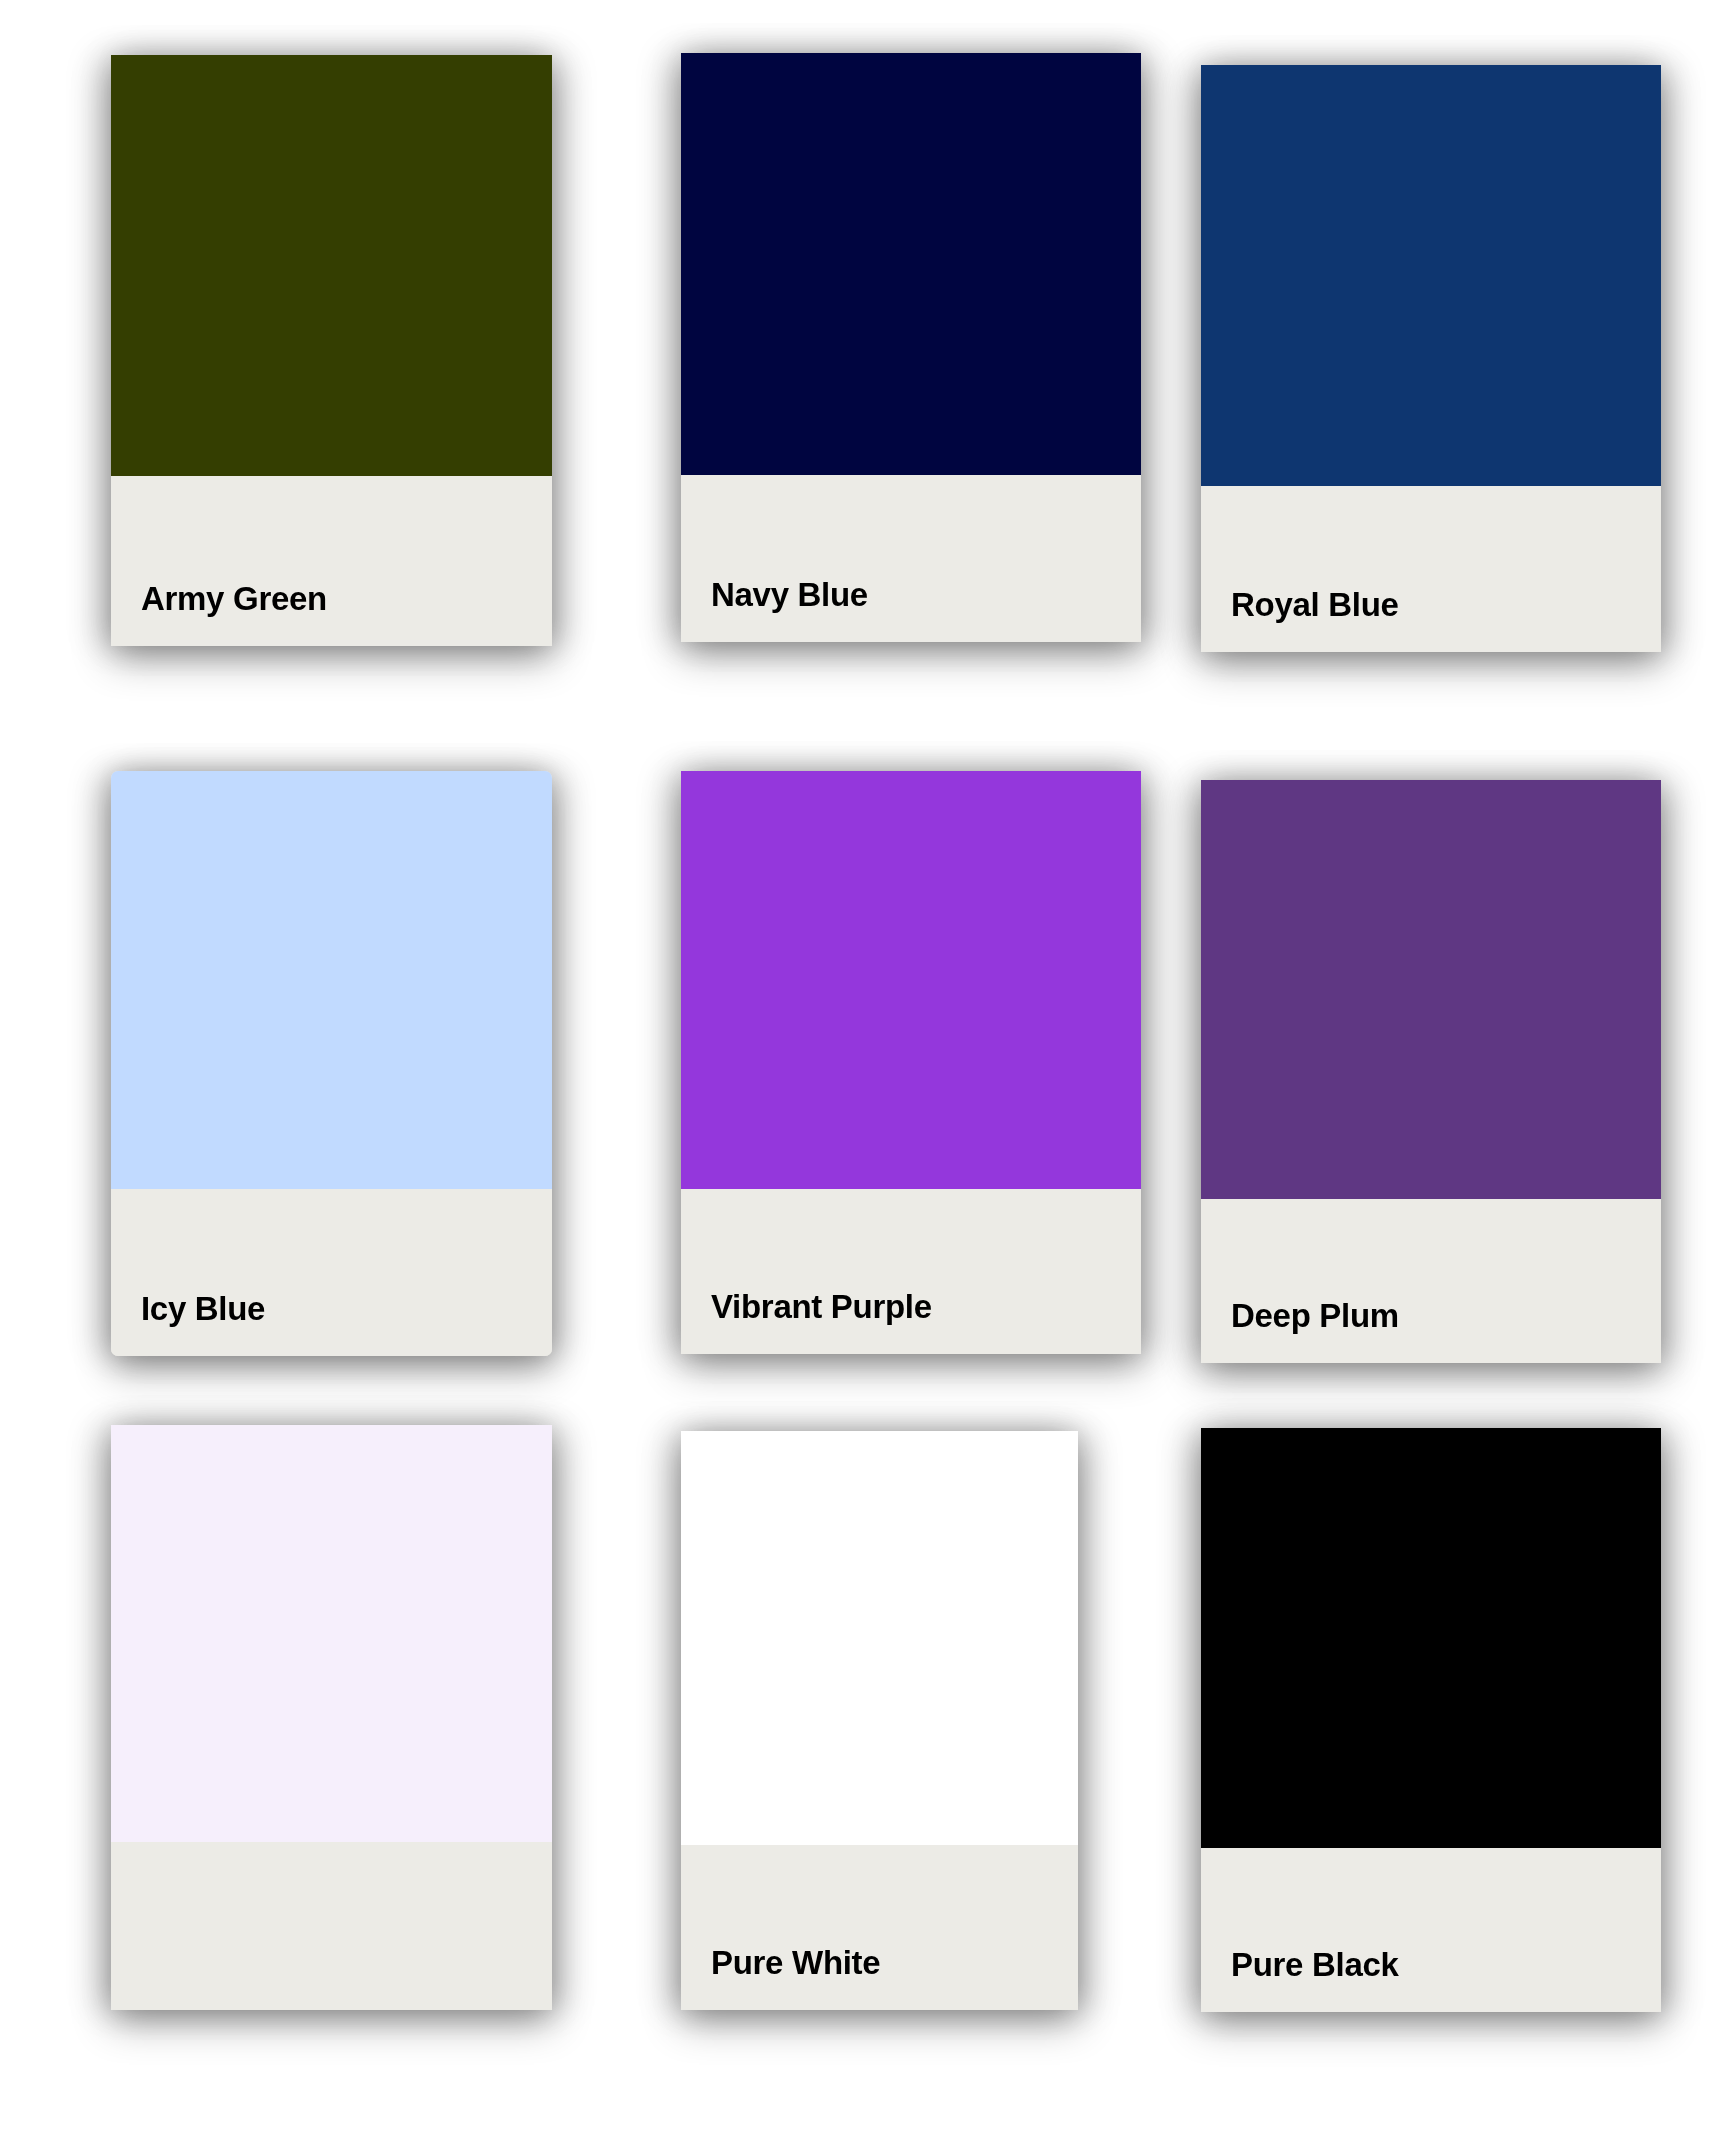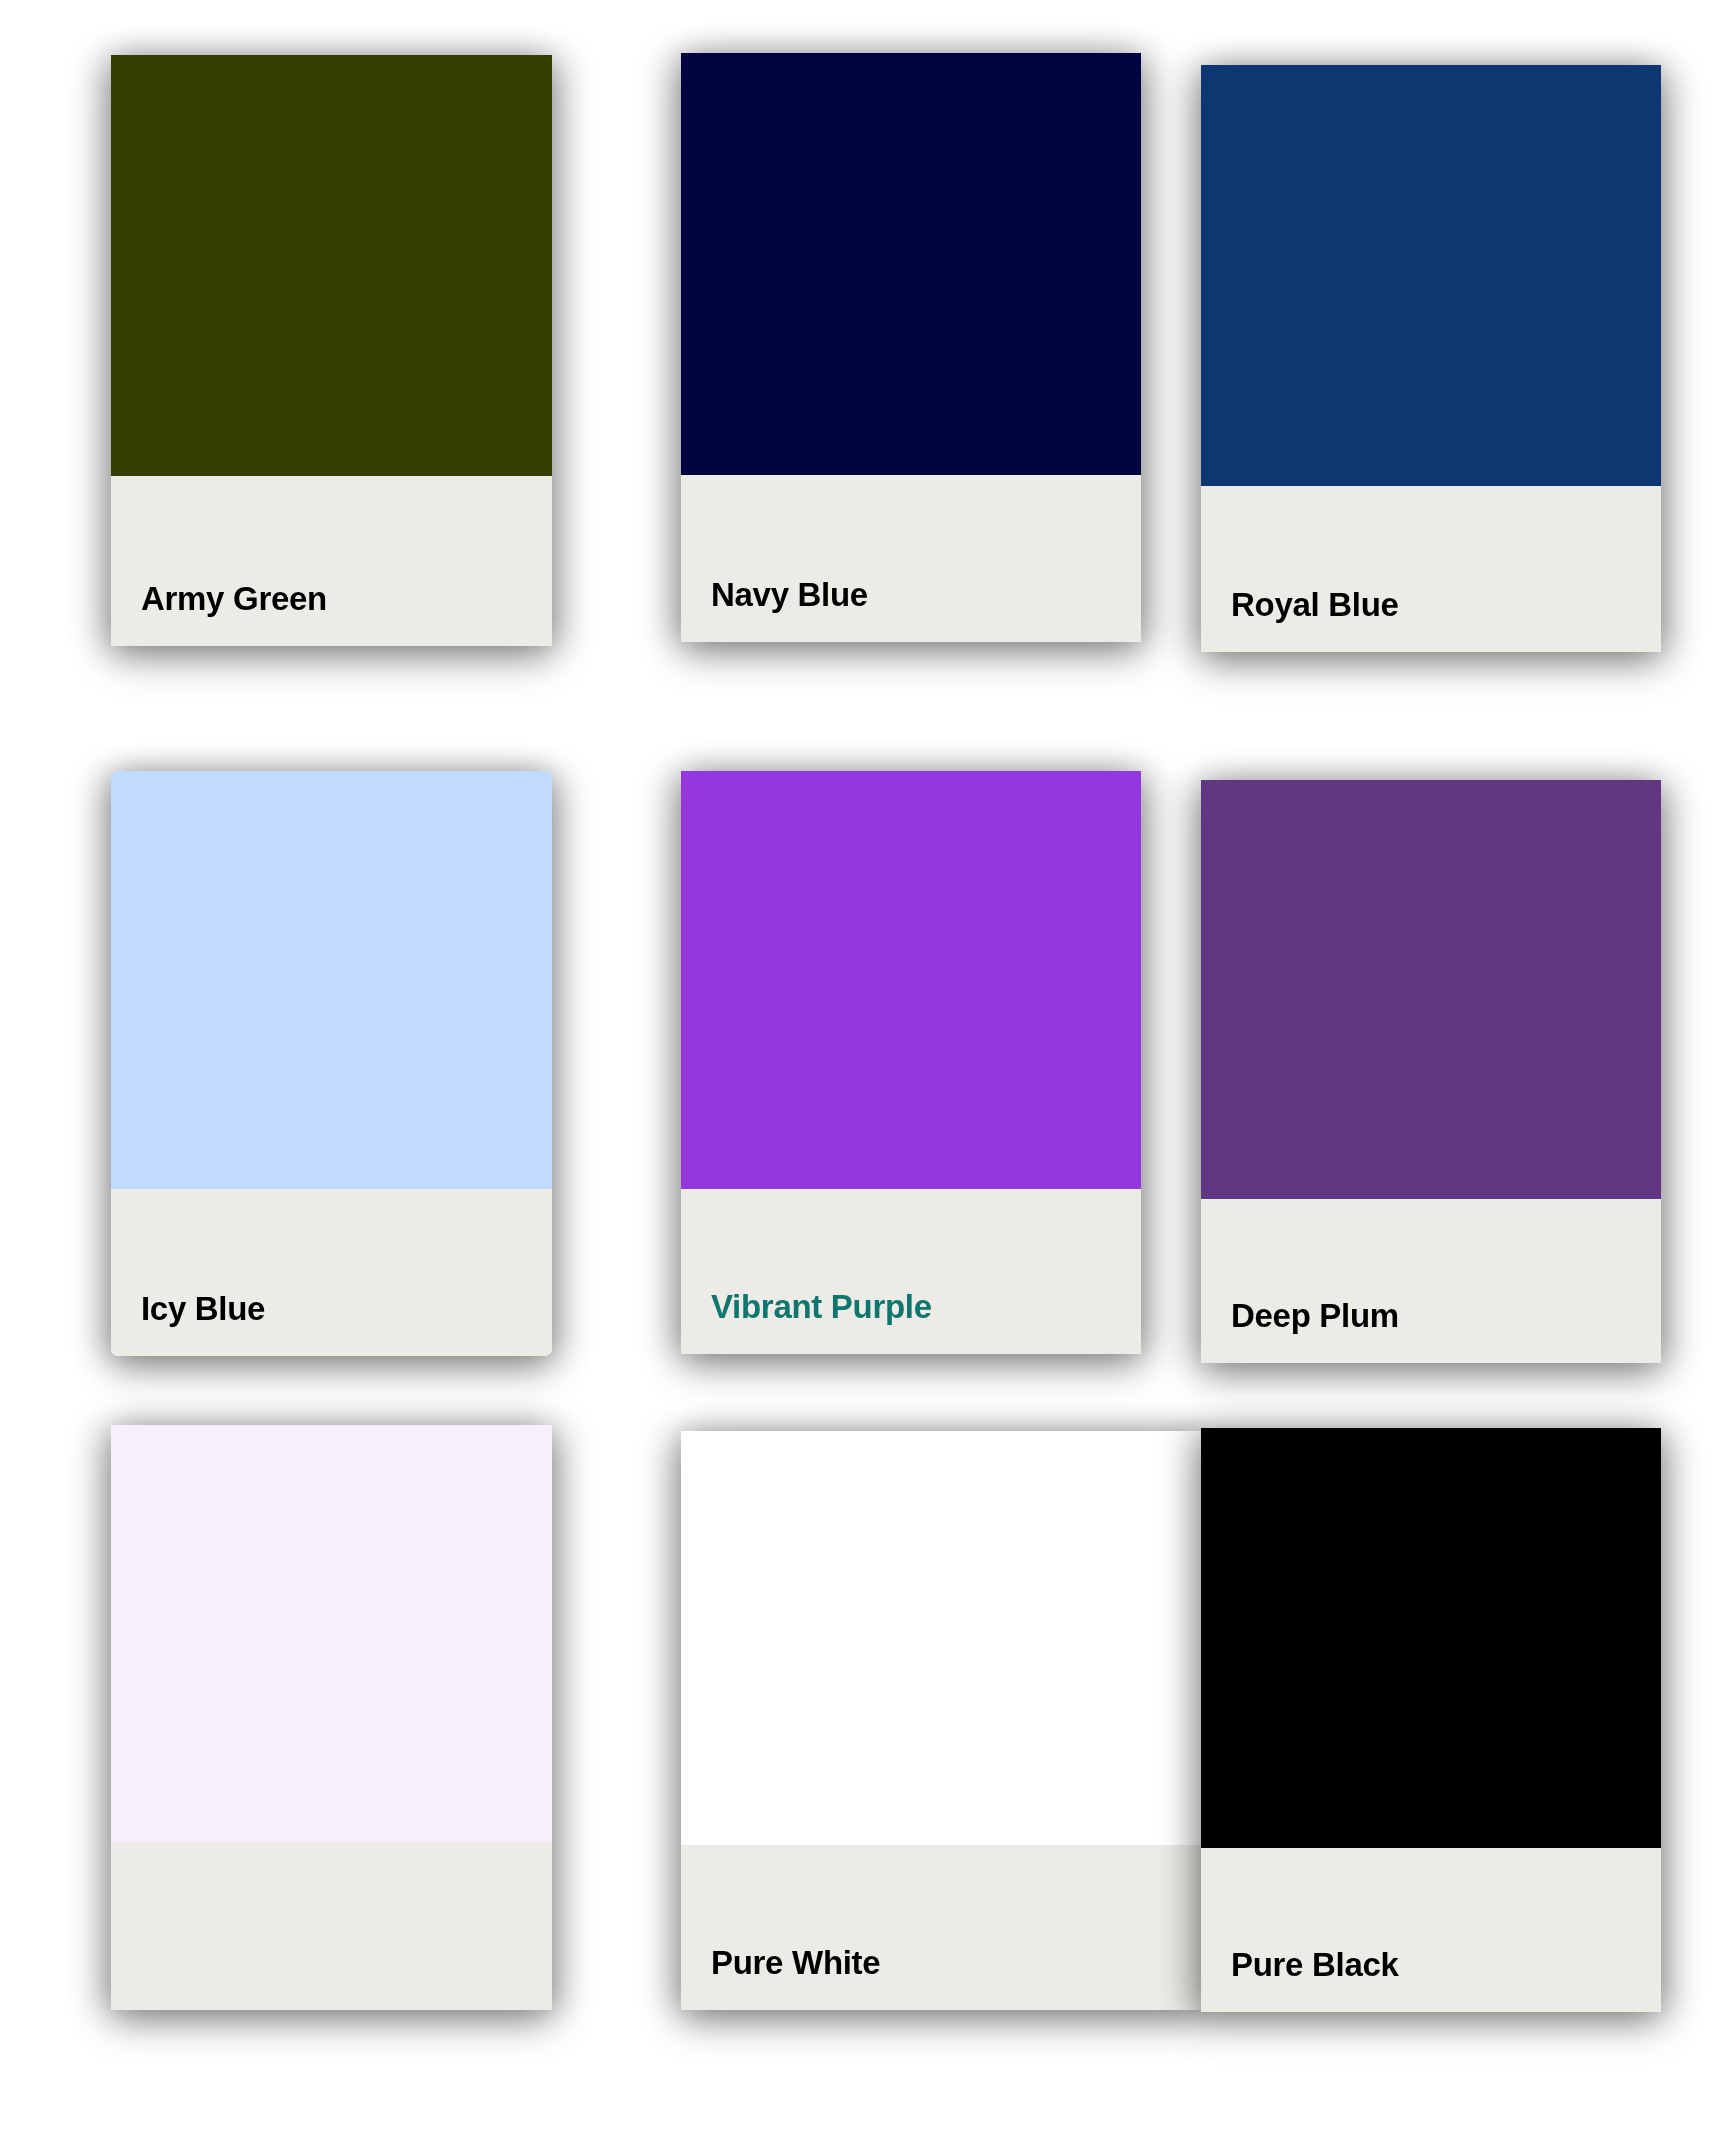--- a/index.html
+++ b/index.html
@@ -80,33 +80,33 @@
     </div>
     <div class="swatch-card" style="left: 111px; top: 771px; width: 441px; height: 585px; border-radius: 7px;">
       <div class="swatch-color" style="height: 418px; background: rgb(193, 218, 255);"></div>
       <div class="swatch-label-band" style="background: rgb(236, 235, 230);">
         <div class="swatch-label" style="color: rgb(0, 0, 0);">Icy Blue</div>
       </div>
     </div>
     <div class="swatch-card" style="left: 681px; top: 771px; width: 460px; height: 583px;">
       <div class="swatch-color" style="height: 418px; background: rgb(148, 55, 220);"></div>
       <div class="swatch-label-band" style="background: rgb(236, 235, 230);">
-        <div class="swatch-label" style="color: #0f766e; text-align: right;">Vibrant Purple</div>
+        <div class="swatch-label" style="color: #000000; text-align: right;">Vibrant Purple</div>
       </div>
     </div>
     <div class="swatch-card" style="left: 1201px; top: 780px; width: 460px; height: 583px;">
       <div class="swatch-color" style="height: 419px; background: rgb(95, 55, 131);"></div>
       <div class="swatch-label-band" style="background: rgb(236, 235, 230);">
         <div class="swatch-label" style="color: rgb(0, 0, 0);">Deep Plum</div>
       </div>
     </div>
     <div class="swatch-card" style="left: 111px; top: 1425px; width: 441px; height: 585px;">
       <div class="swatch-color" style="height: 417px; background: rgb(246, 239, 252);"></div>
     </div>
-    <div class="swatch-card" style="left: 681px; top: 1431px; width: 520px; height: 579px;">
+    <div class="swatch-card" style="left: 681px; top: 1431px; width: 397px; height: 579px;">
       <div class="swatch-color" style="height: 414px; background: rgb(255, 255, 255);"></div>
       <div class="swatch-label-band" style="background: rgb(236, 235, 230);">
         <div class="swatch-label" style="color: rgb(0, 0, 0);">Pure White</div>
       </div>
     </div>
     <div class="swatch-card" style="left: 1201px; top: 1428px; width: 460px; height: 584px;">
       <div class="swatch-color" style="height: 420px; background: rgb(0, 0, 0);"></div>
       <div class="swatch-label-band" style="background: rgb(236, 235, 230);">
         <div class="swatch-label" style="color: rgb(0, 0, 0);">Pure Black</div>
       </div>

